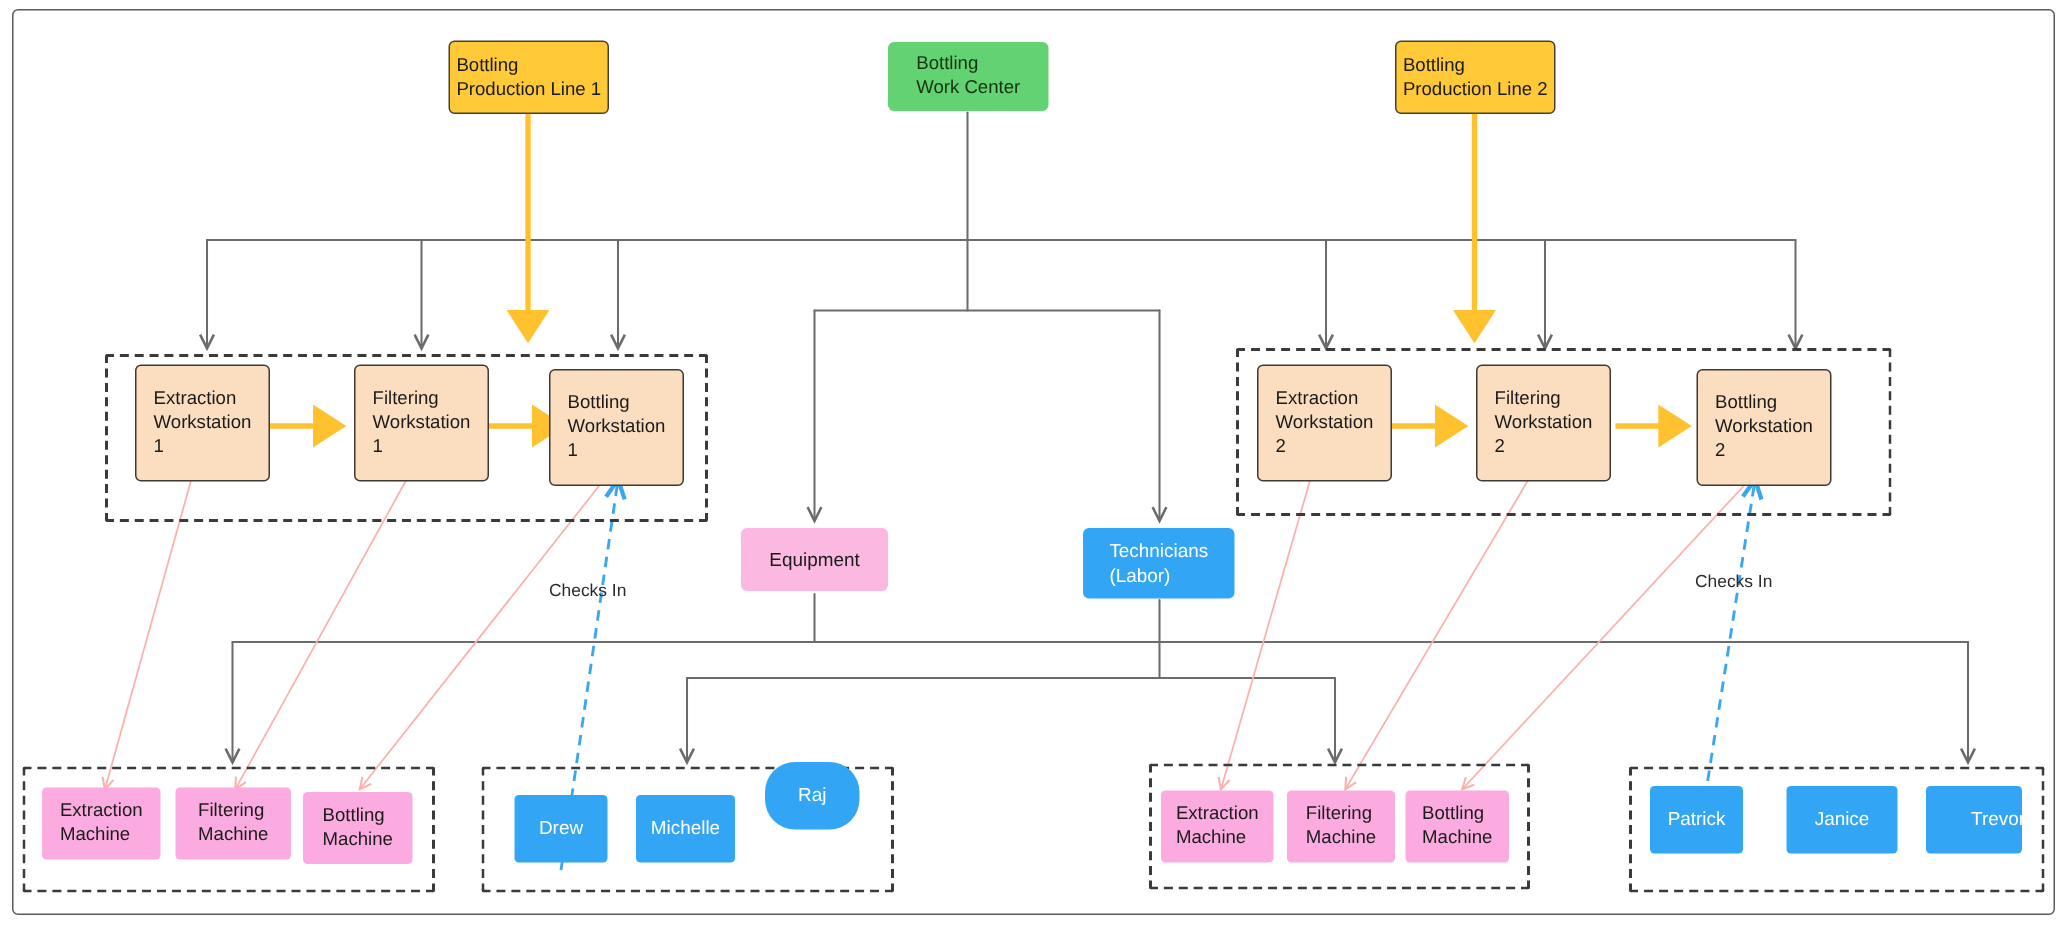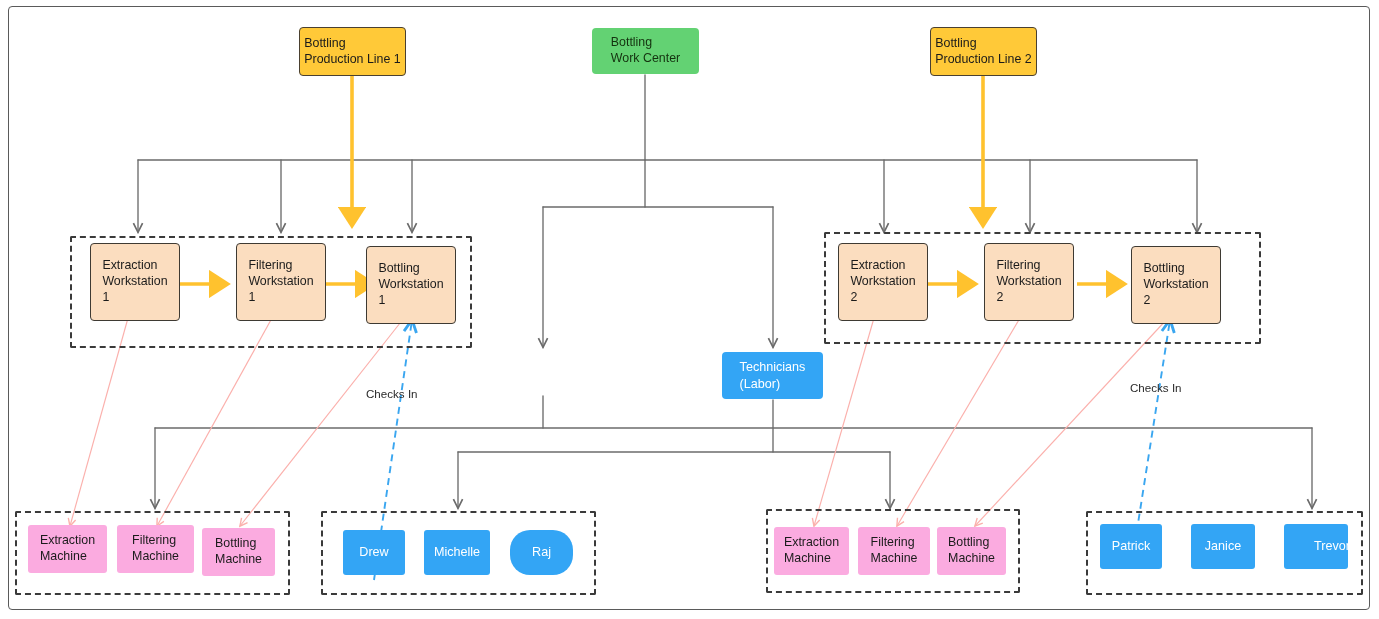--- a/index.html
+++ b/index.html
@@ -155,20 +155,25 @@
     </div>
   </div>
   <div class="node n-ws" style="left:1131px;top:246px;width:90px;height:78px;">
     <div>
       <div>Bottling</div>
       <div>Workstation</div>
       <div>2</div>
     </div>
   </div>
 
+  <div class="node n-equip" style="left:494px;top:352px;width:98px;height:42px;">
+    <div>
+      <div>Equipment</div>
+    </div>
+  </div>
 
   <div class="node n-tech" style="left:722px;top:352px;width:101px;height:47px;">
     <div>
       <div>Technicians</div>
       <div>(Labor)</div>
     </div>
   </div>
 
   <div class="group" style="left:15px;top:511px;width:275px;height:84px;"></div>
   <div class="node n-mach" style="left:28px;top:525px;width:79px;height:48px;">
@@ -190,21 +195,21 @@
     </div>
   </div>
 
   <div class="group" style="left:321px;top:511px;width:275px;height:84px;"></div>
   <div class="node n-person" style="left:343px;top:530px;width:62px;height:45px;">
     <span>Drew</span>
   </div>
   <div class="node n-person" style="left:424px;top:530px;width:66px;height:45px;">
     <span>Michelle</span>
   </div>
-  <div class="node n-person" style="left:510px;top:530px;width:63px;height:45px;border-radius:20px;">
+  <div class="node n-person" style="left:510px;top:508px;width:63px;height:45px;border-radius:20px;">
     <span>Raj</span>
   </div>
 
   <div class="group" style="left:766px;top:509px;width:254px;height:84px;"></div>
   <div class="node n-mach" style="left:774px;top:527px;width:75px;height:48px;">
     <div>
       <div>Extraction</div>
       <div>Machine</div>
     </div>
   </div>
@@ -218,21 +223,21 @@
     <div>
       <div>Bottling</div>
       <div>Machine</div>
     </div>
   </div>
 
   <div class="group" style="left:1086px;top:511px;width:277px;height:84px;"></div>
   <div class="node n-person" style="left:1100px;top:524px;width:62px;height:45px;">
     <span>Patrick</span>
   </div>
-  <div class="node n-person" style="left:1191px;top:524px;width:64px;height:45px;">
+  <div class="node n-person" style="left:1191px;top:524px;width:74px;height:45px;">
     <span>Janice</span>
   </div>
   <div class="node n-person" style="left:1284px;top:524px;width:64px;height:45px;padding-left:32px;">
     <span>Trevor</span>
   </div>
 
   <div class="caption" style="left:366px;top:387px;">Checks In</div>
   <div class="caption" style="left:1130px;top:381px;">Checks In</div>
 
 </div>

